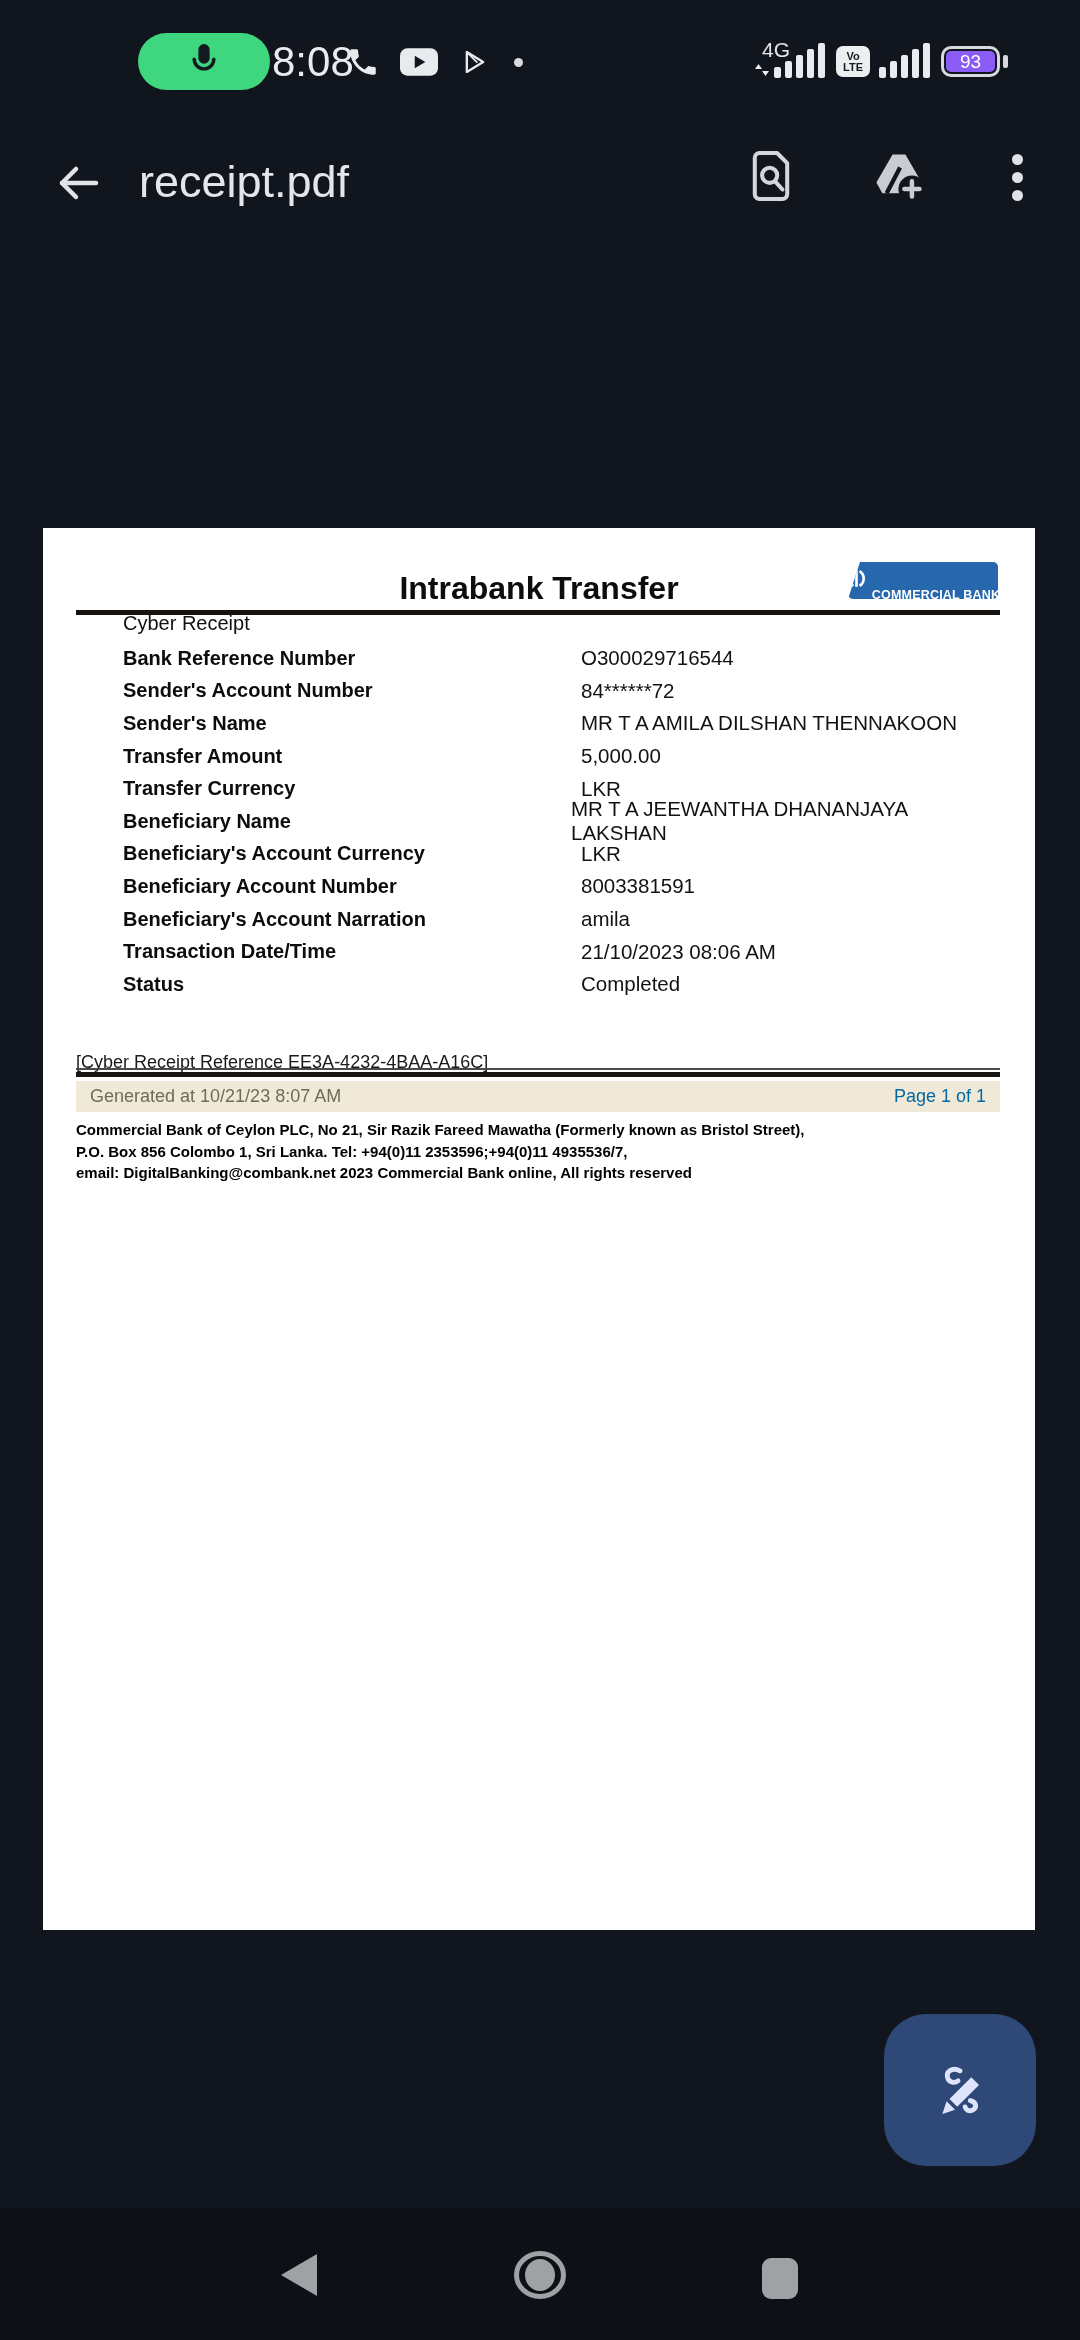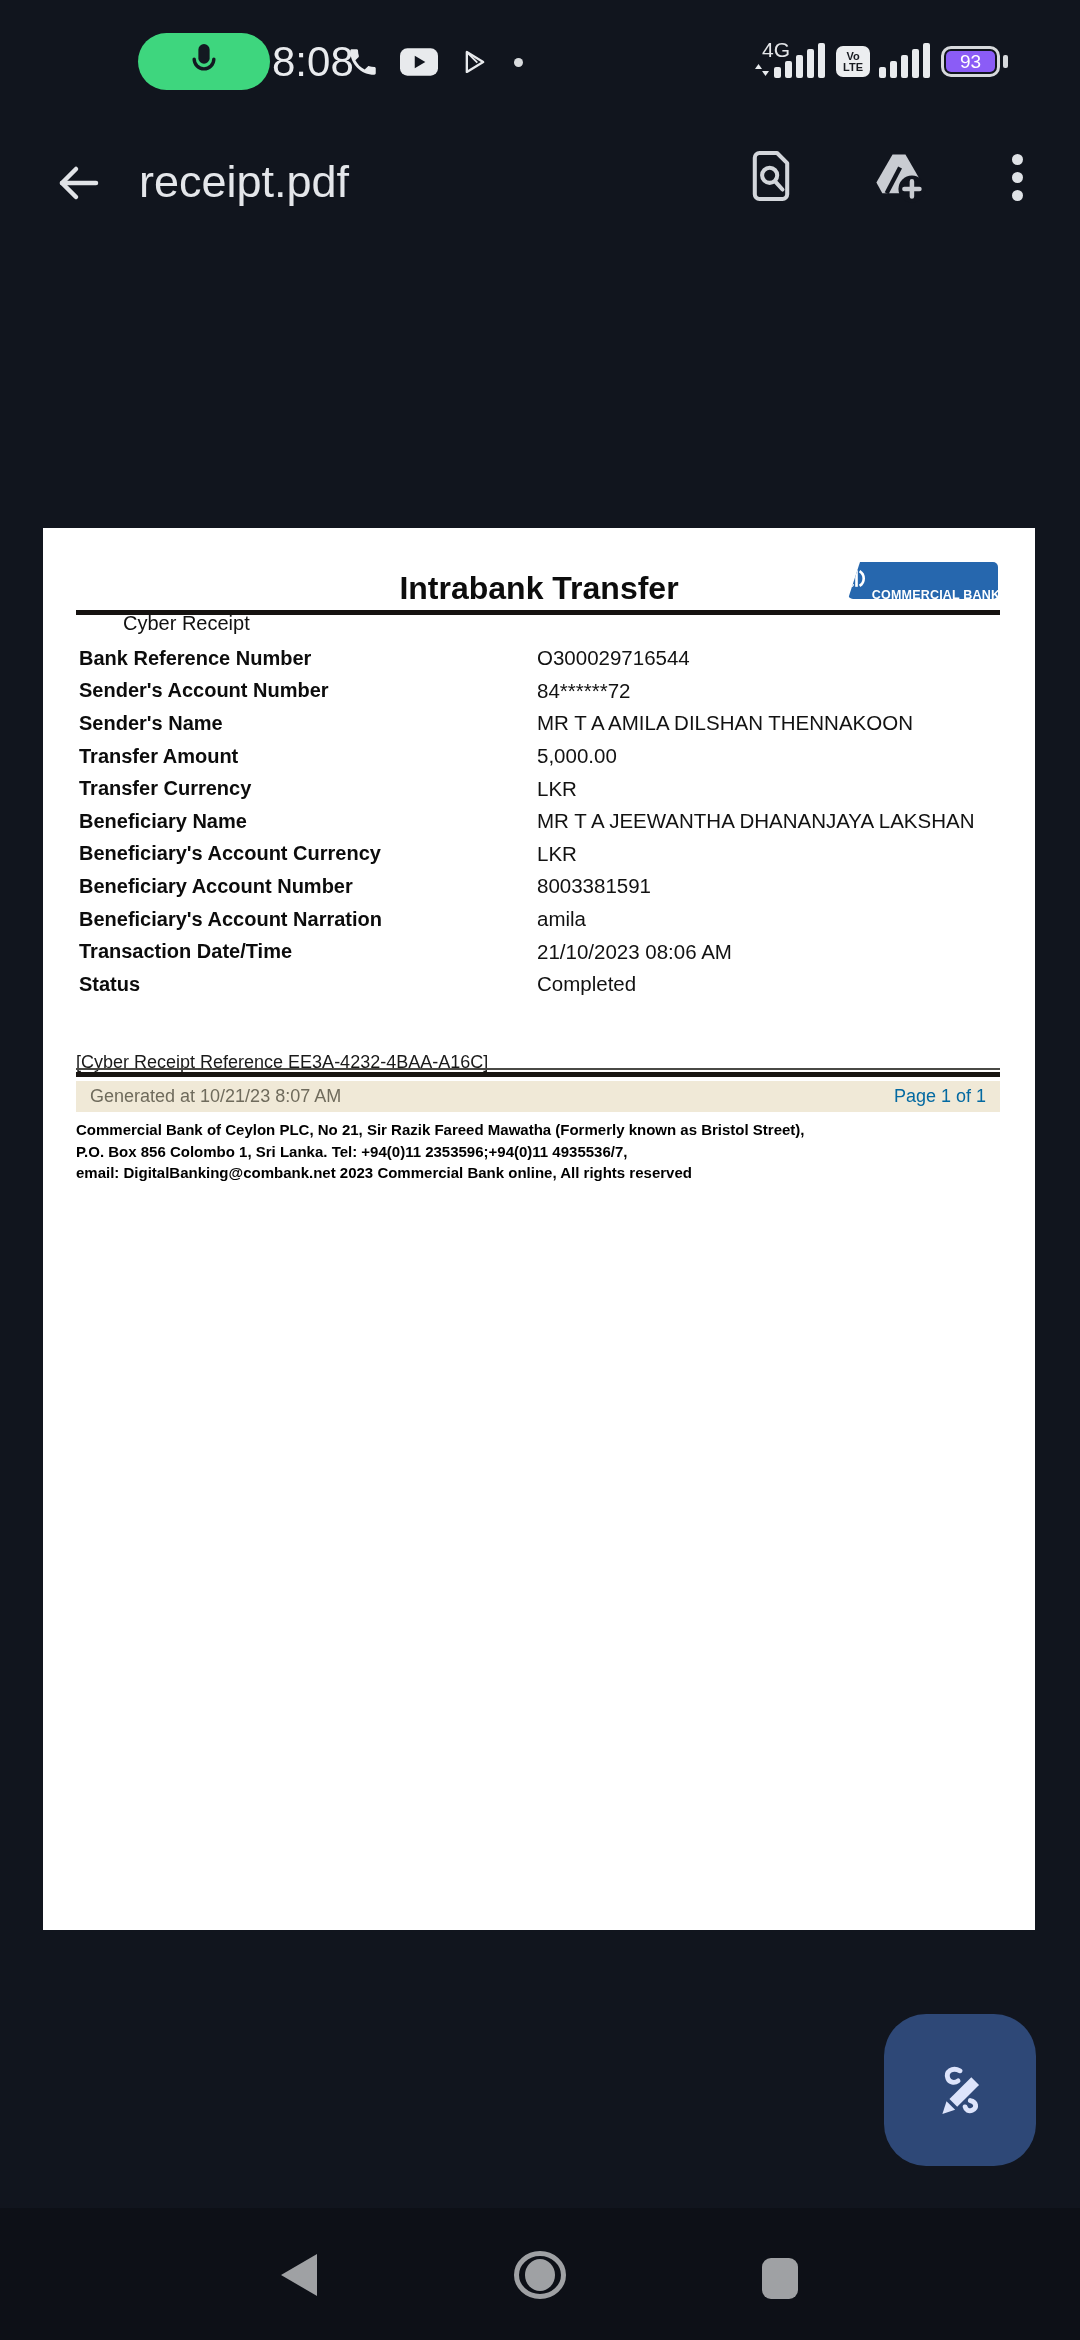--- a/index.html
+++ b/index.html
@@ -39,21 +39,21 @@
   .pdf-viewport{left:0;top:260px;width:1080px;height:1830px;}
   .pdf-page{position:absolute;left:43px;top:268px;width:992px;height:1402px;background:#fff;color:#111;}
   .doc-label{left:80px;top:64px;font-size:20px;color:#111;margin-top:20px;}
   .doc-title{left:0;top:42px;width:100%;text-align:center;font-size:32px;font-weight:bold;color:#0d0d0d;}
   .bank-logo{left:805px;top:34px;width:150px;height:37px;background:#2667ae;border-radius:5px;
              clip-path:polygon(12px 0%,100% 0%,100% 100%,0% 100%);
              display:flex;align-items:center;justify-content:center;gap:5px;}
   .bank-logo .txt{color:#fff;font-size:12.5px;font-weight:bold;letter-spacing:.2px;white-space:nowrap;margin-top:28px;}
   .rule-header{left:33px;top:82px;width:924px;height:5px;background:#151210;}
   .rows{left:36px;top:114px;width:920px;}
-  .frow{display:flex;height:32.6px;align-items:center;}
+  .frow{display:flex;height:32.6px;align-items:center;margin-left:44px;}
   .frow .lbl{width:458px;font-size:20px;font-weight:bold;color:#0c0c0c;}
   .frow .val{font-size:20.5px;color:#121212;}
   .ref-line{left:33px;top:512px;font-size:18px;color:#1a1a1a;margin-top:12px;}
   .rule-thin{left:33px;top:540px;width:924px;height:2px;background:#4a4a46;}
   .rule-thick{left:33px;top:544px;width:924px;height:5px;background:#181512;}
   .gen-bar{left:33px;top:553px;width:924px;height:31px;background:#f0e9d7;
            display:flex;align-items:center;justify-content:space-between;
            box-sizing:border-box;padding:0 14px;font-size:18px;}
   .gen-left{color:#6f6b5c;} .gen-right{color:#0369a1;}
   .addr{left:33px;top:591px;width:924px;font-size:15px;font-weight:bold;color:#000;line-height:21.5px;}

